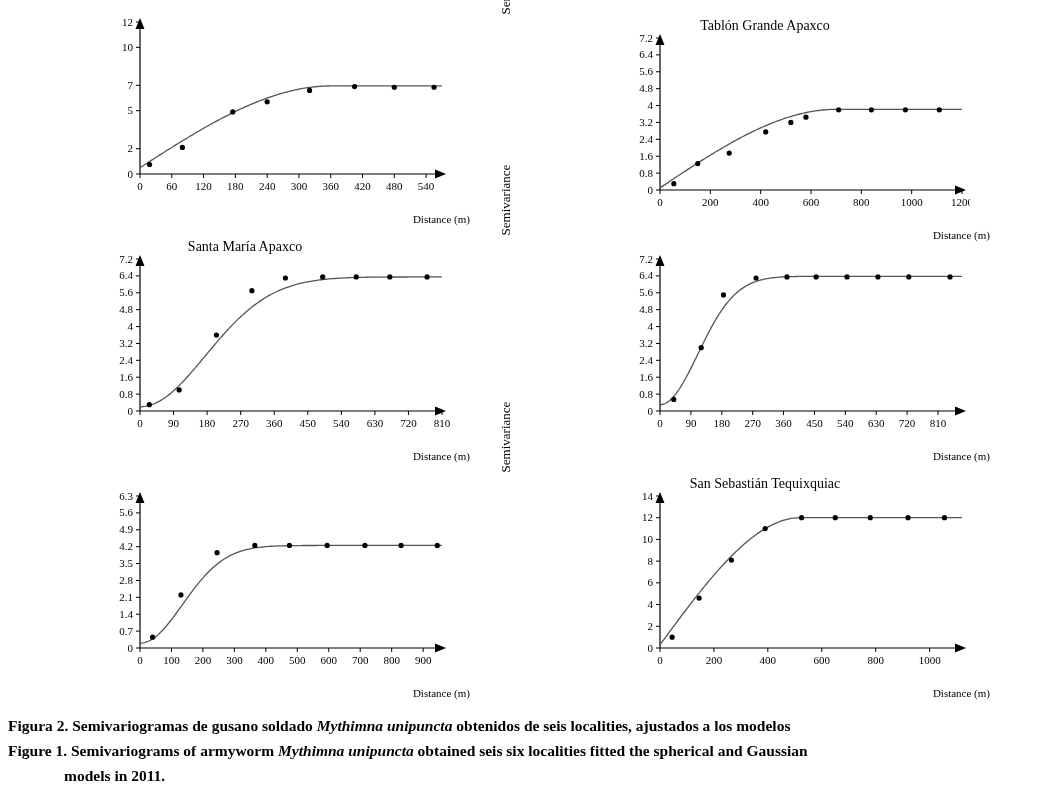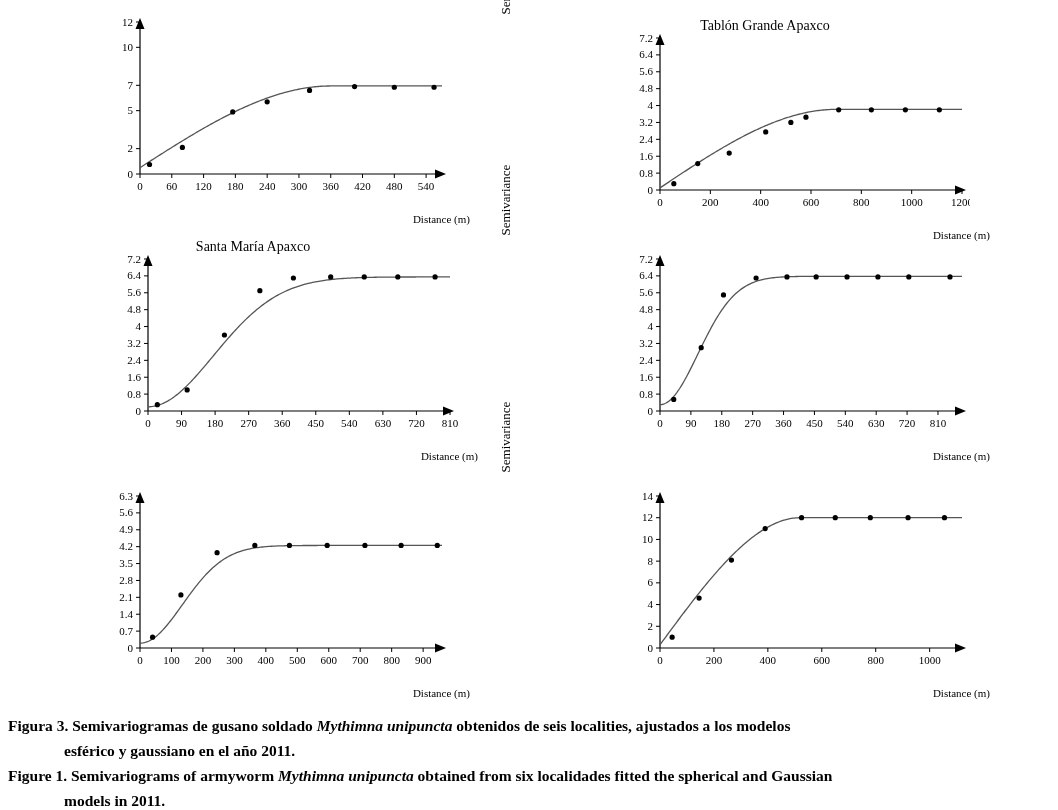--- a/index.html
+++ b/index.html
@@ -176,21 +176,21 @@
           <circle cx="160.86666666666667" cy="92.44444444444444" r="2.6" class="pt"></circle>
           <circle cx="175.96666666666667" cy="87.16666666666666" r="2.6" class="pt"></circle>
           <circle cx="208.68333333333334" cy="79.77777777777777" r="2.6" class="pt"></circle>
           <circle cx="241.39999999999998" cy="79.77777777777777" r="2.6" class="pt"></circle>
           <circle cx="275.375" cy="79.77777777777777" r="2.6" class="pt"></circle>
           <circle cx="309.35" cy="79.77777777777777" r="2.6" class="pt"></circle>
         </svg>
       </div>
   </div>
 
-  <div class="panel" id="panel2" style="left:28px;top:237px;">
+  <div class="panel" id="panel2" style="left:20px;top:237px;">
     <div class="title">Santa María Apaxco</div>
 
     <div class="xlabel">Distance (m)</div>
     <div class="plotbox">
         <svg width="340" height="185">
           <line x1="30" y1="160" x2="30" y2="12" class="axisline"></line>
           <polygon points="30,4 25.5,15 34.5,15" fill="#000"></polygon>
           <line x1="30" y1="160" x2="328" y2="160" class="axisline"></line>
           <polygon points="336,160 325,155.5 325,164.5" fill="#000"></polygon>
           <line x1="26" y1="160" x2="30" y2="160" class="tick"></line>
@@ -368,20 +368,21 @@
           <circle cx="179.42708333333334" cy="57.460317460317455" r="2.6" class="pt"></circle>
           <circle cx="217.17708333333331" cy="57.460317460317455" r="2.6" class="pt"></circle>
           <circle cx="254.92708333333331" cy="57.460317460317455" r="2.6" class="pt"></circle>
           <circle cx="291.1041666666667" cy="57.460317460317455" r="2.6" class="pt"></circle>
           <circle cx="327.28125" cy="57.460317460317455" r="2.6" class="pt"></circle>
         </svg>
       </div>
   </div>
 
   <div class="panel" id="panel5" style="left:540px;top:474px;">
+    <div class="title">San Sebastián Tequixquiac</div>
     <div class="ylabel">Semivariance</div>
     <div class="xlabel">Distance (m)</div>
     <div class="plotbox">
         <svg width="340" height="185">
           <line x1="30" y1="160" x2="30" y2="12" class="axisline"></line>
           <polygon points="30,4 25.5,15 34.5,15" fill="#000"></polygon>
           <line x1="30" y1="160" x2="328" y2="160" class="axisline"></line>
           <polygon points="336,160 325,155.5 325,164.5" fill="#000"></polygon>
           <line x1="26" y1="160" x2="30" y2="160" class="tick"></line>
           <text x="23" y="163.6" class="ticktext" text-anchor="end">0</text>
@@ -421,17 +422,16 @@
           <circle cx="240.32142857142856" cy="29.714285714285722" r="2.6" class="pt"></circle>
           <circle cx="278.07142857142856" cy="29.714285714285722" r="2.6" class="pt"></circle>
           <circle cx="314.4732142857143" cy="29.714285714285722" r="2.6" class="pt"></circle>
         </svg>
       </div>
   </div>
 
 </div>
 
 <div class="caption">
-  <p><span>Figura 3. Semivariogramas de gusano soldado </span><i>Mythimna unipuncta</i><span> obtenidos de seis localities, ajustados a los modelos</span></p>
-  <p class="indent">esférico y gaussiano en el año 2011.</p>
-  <p><span>Figure 1. Semivariograms of armyworm </span><i>Mythimna unipuncta</i><span> obtained from six localidades fitted the spherical and Gaussian</span></p>
+  <p><span>Figura 2. Semivariogramas de gusano soldado </span><i>Mythimna unipuncta</i><span> obtenidos de seis localities, ajustados a los modelos</span></p>
+  <p><span>Figure 1. Semivariograms of armyworm </span><i>Mythimna unipuncta</i><span> obtained seis six localities fitted the spherical and Gaussian</span></p>
   <p class="indent">models in 2011.</p>
 </div>
 
 </body></html>

